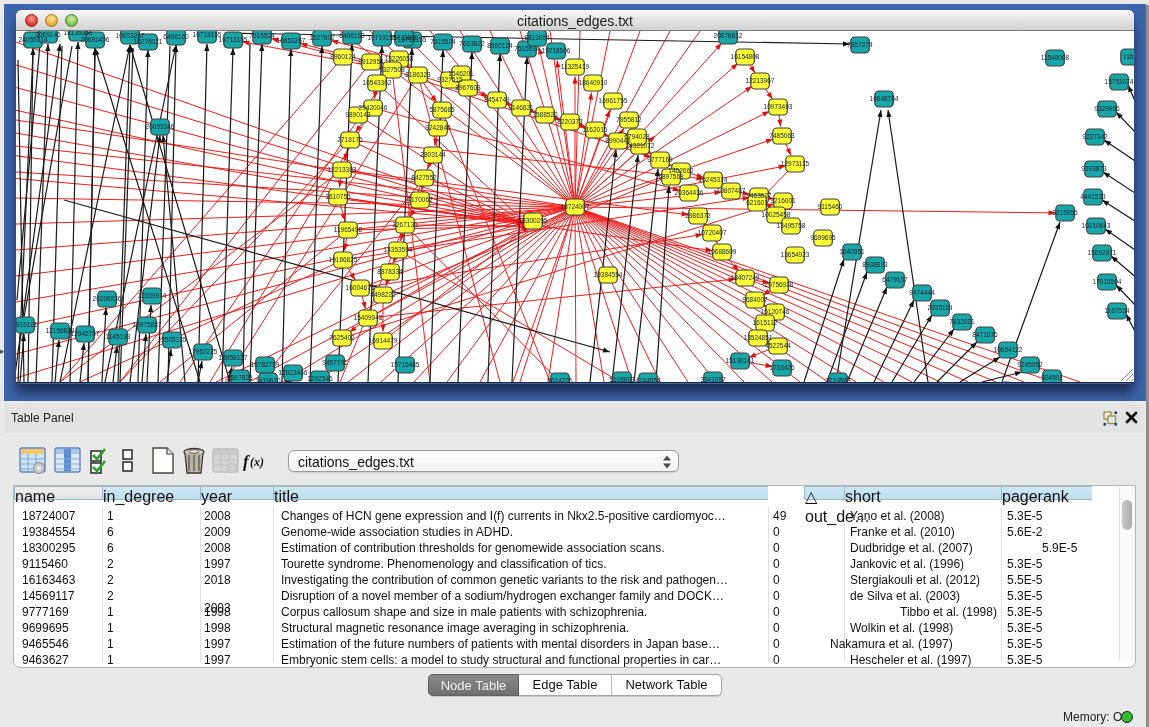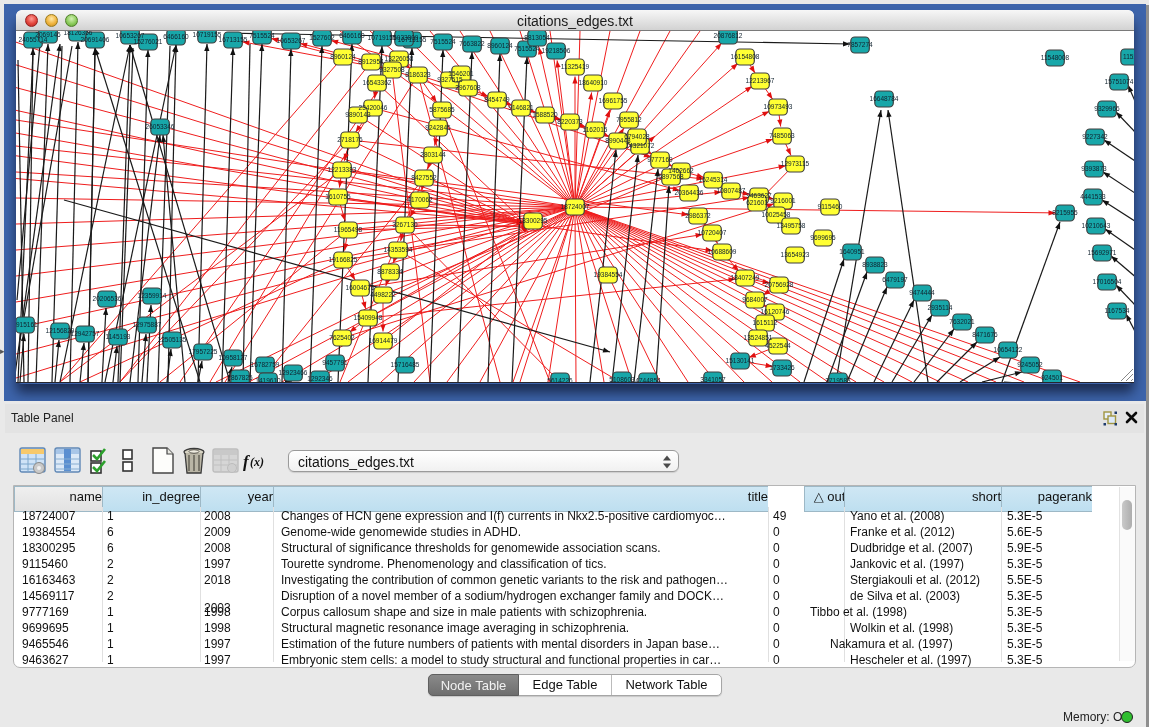--- a/index.html
+++ b/index.html
@@ -1,17 +1,17 @@
 <!DOCTYPE html>
 <html><head><meta charset="utf-8"><style>
 *{margin:0;padding:0;box-sizing:border-box}
 html,body{width:1149px;height:727px;overflow:hidden;background:#e9e9e9;font-family:"Liberation Sans",sans-serif}
 .abs{position:absolute}
 .cell{position:absolute;font-size:12px;color:#111;height:16px;line-height:16px;white-space:nowrap;overflow:hidden}
-.hcell{position:absolute;top:486px;height:26px;background:linear-gradient(#cfe7f4,#bedff0);border:1px solid #9db8c6;border-right:none;font-size:13px;color:#111;text-align:right;line-height:20px}
+.hcell{position:absolute;top:486px;height:14px;background:linear-gradient(#cfe7f4,#bedff0);border:1px solid #9db8c6;border-right:none;font-size:16px;color:#111;text-align:left;line-height:20px}
 .hgray{background:linear-gradient(#efefef,#e2e2e2)}
 </style></head><body>
 
 <div class="abs" style="left:4px;top:4px;width:1142px;height:397px;background:#3d64ab"></div>
 
 <div class="abs" style="left:16px;top:12px;width:1118px;height:372px;box-shadow:0 9px 12px rgba(0,0,12,0.55);border-radius:6px"></div>
 
 <div class="abs" style="left:16px;top:10px;width:1118px;height:373px;border-radius:6px 6px 0 0;overflow:hidden;background:#fff">
   <div class="abs" style="left:0;top:0;width:1118px;height:21px;background:linear-gradient(#f7f7f7,#d2d2d2);border-bottom:1px solid #7a7a7a;border-radius:6px 6px 0 0">
     <div class="abs" style="left:9px;top:4px;width:13px;height:13px;border-radius:50%;background:radial-gradient(circle at 50% 35%,#ff9d96,#e2453c 55%,#b1271f);border:1px solid #942020"></div>
@@ -843,58 +843,58 @@
 <div class="cell" style="left:22px;top:508px;width:78px">18724007</div>
 <div class="cell" style="left:107px;top:508px;width:91px">1</div>
 <div class="cell" style="left:204px;top:508px;width:67px">2008</div>
 <div class="cell" style="left:281px;top:508px;width:485px">Changes of HCN gene expression and I(f) currents in Nkx2.5-positive cardiomyoc…</div>
 <div class="cell" style="left:773px;top:508px;width:69px">49</div>
 <div class="cell" style="left:850px;top:508px;width:149px">Yano et al. (2008)</div>
 <div class="cell" style="left:1007px;top:508px;width:83px">5.3E-5</div>
 <div class="cell" style="left:22px;top:524px;width:78px">19384554</div>
 <div class="cell" style="left:107px;top:524px;width:91px">6</div>
 <div class="cell" style="left:204px;top:524px;width:67px">2009</div>
-<div class="cell" style="left:281px;top:524px;width:485px">Genome-wide genomewide studies in ADHD.</div>
+<div class="cell" style="left:281px;top:524px;width:485px">Genome-wide association studies in ADHD.</div>
 <div class="cell" style="left:773px;top:524px;width:69px">0</div>
-<div class="cell" style="left:850px;top:524px;width:149px">Franke et al. (2012)</div>
-<div class="cell" style="left:1007px;top:524px;width:83px">5.6E-5</div>
+<div class="cell" style="left:850px;top:524px;width:149px">Franke et al. (2010)</div>
+<div class="cell" style="left:1007px;top:524px;width:83px">5.6E-2</div>
 <div class="cell" style="left:22px;top:540px;width:78px">18300295</div>
 <div class="cell" style="left:107px;top:540px;width:91px">6</div>
 <div class="cell" style="left:204px;top:540px;width:67px">2008</div>
-<div class="cell" style="left:281px;top:540px;width:485px">Structural of significance thresholds for genomewide association scans.</div>
+<div class="cell" style="left:281px;top:540px;width:485px">Estimation of contribution thresholds for genomewide association scans.</div>
 <div class="cell" style="left:773px;top:540px;width:69px">0</div>
 <div class="cell" style="left:850px;top:540px;width:149px">Dudbridge et al. (2007)</div>
-<div class="cell" style="left:1007px;top:540px;width:83px">5.9E-5</div>
+<div class="cell" style="left:1042px;top:540px;width:83px">5.9E-5</div>
 <div class="cell" style="left:22px;top:556px;width:78px">9115460</div>
 <div class="cell" style="left:107px;top:556px;width:91px">2</div>
 <div class="cell" style="left:204px;top:556px;width:67px">1997</div>
 <div class="cell" style="left:281px;top:556px;width:485px">Tourette syndrome. Phenomenology and classification of tics.</div>
 <div class="cell" style="left:773px;top:556px;width:69px">0</div>
-<div class="cell" style="left:850px;top:556px;width:149px">Jankovic et al. (1997)</div>
+<div class="cell" style="left:850px;top:556px;width:149px">Jankovic et al. (1996)</div>
 <div class="cell" style="left:1007px;top:556px;width:83px">5.3E-5</div>
 <div class="cell" style="left:22px;top:572px;width:78px">16163463</div>
 <div class="cell" style="left:107px;top:572px;width:91px">2</div>
 <div class="cell" style="left:204px;top:572px;width:67px">2018</div>
 <div class="cell" style="left:281px;top:572px;width:485px">Investigating the contribution of common genetic variants to the risk and pathogen…</div>
 <div class="cell" style="left:773px;top:572px;width:69px">0</div>
 <div class="cell" style="left:850px;top:572px;width:149px">Stergiakouli et al. (2012)</div>
 <div class="cell" style="left:1007px;top:572px;width:83px">5.5E-5</div>
 <div class="cell" style="left:22px;top:588px;width:78px">14569117</div>
 <div class="cell" style="left:107px;top:588px;width:91px">2</div>
 <div class="cell" style="left:204px;top:600px;width:67px">2003</div>
 <div class="cell" style="left:281px;top:588px;width:485px">Disruption of a novel member of a sodium/hydrogen exchanger family and DOCK…</div>
 <div class="cell" style="left:773px;top:588px;width:69px">0</div>
 <div class="cell" style="left:850px;top:588px;width:149px">de Silva et al. (2003)</div>
 <div class="cell" style="left:1007px;top:588px;width:83px">5.3E-5</div>
 <div class="cell" style="left:22px;top:604px;width:78px">9777169</div>
 <div class="cell" style="left:107px;top:604px;width:91px">1</div>
 <div class="cell" style="left:204px;top:604px;width:67px">1998</div>
 <div class="cell" style="left:281px;top:604px;width:485px">Corpus callosum shape and size in male patients with schizophrenia.</div>
 <div class="cell" style="left:773px;top:604px;width:69px">0</div>
-<div class="cell" style="left:810px;top:604px;width:149px">Tibbo et al. (1998)</div>
+<div class="cell" style="left:900px;top:604px;width:149px">Tibbo et al. (1998)</div>
 <div class="cell" style="left:1007px;top:604px;width:83px">5.3E-5</div>
 <div class="cell" style="left:22px;top:620px;width:78px">9699695</div>
 <div class="cell" style="left:107px;top:620px;width:91px">1</div>
 <div class="cell" style="left:204px;top:620px;width:67px">1998</div>
 <div class="cell" style="left:281px;top:620px;width:485px">Structural magnetic resonance image averaging in schizophrenia.</div>
 <div class="cell" style="left:773px;top:620px;width:69px">0</div>
 <div class="cell" style="left:850px;top:620px;width:149px">Wolkin et al. (1998)</div>
 <div class="cell" style="left:1007px;top:620px;width:83px">5.3E-5</div>
 <div class="cell" style="left:22px;top:636px;width:78px">9465546</div>
 <div class="cell" style="left:107px;top:636px;width:91px">1</div>

